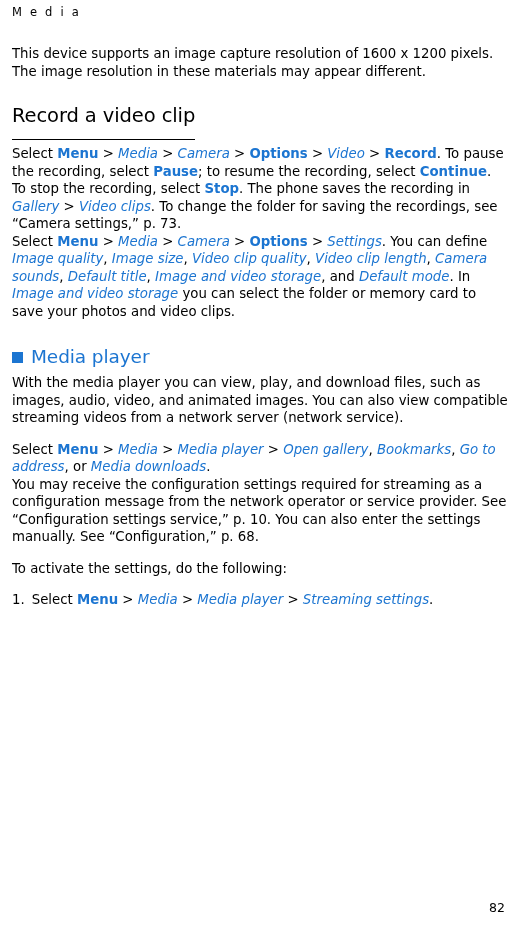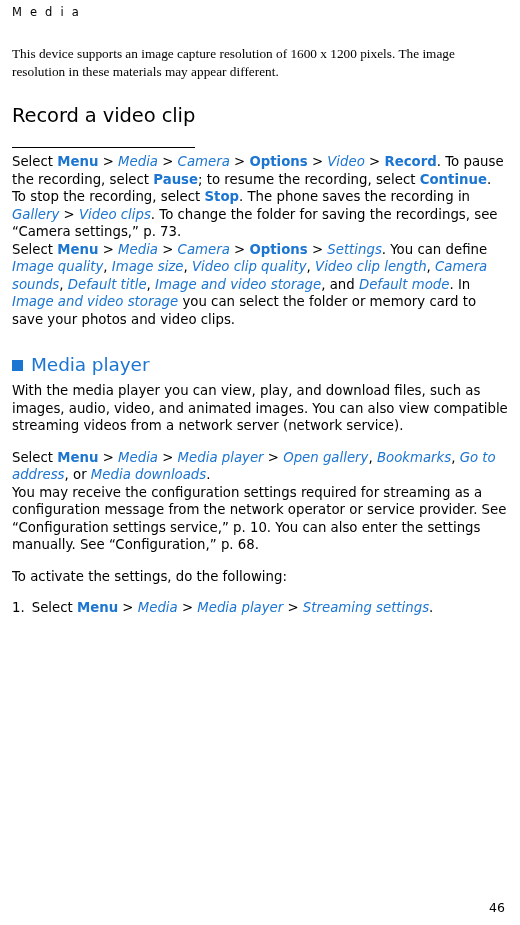--- a/index.html
+++ b/index.html
@@ -32,27 +32,26 @@
     font-family: "DejaVu Sans", sans-serif;
   }
   .body-text {
     font-size: 13.3px;
     line-height: 17.5px;
     color: #000;
     margin: 0;
   }
   .intro {
     margin-top: 26px;
-    font-family: Liberation Serif, serif;
   }
   h2.section {
     font-size: 19.5px;
     font-weight: normal;
     margin: 0;
-    padding-bottom: 20px;
+    padding-bottom: 12px;
     border-bottom: 1.4px solid #000;
     display: inline-block;
     letter-spacing: -0.1px;
     font-family: "DejaVu Sans", sans-serif;
   }
   .h2wrap {
     margin-top: 24px;
     margin-bottom: 5px;
   }
   .h2wrap.tight {
@@ -149,14 +148,14 @@
 
   <p class="body-text para">You may receive the configuration settings required for streaming as a configuration message from the network operator or service provider. See “Configuration settings service,” p. 10. You can also enter the settings manually. See “Configuration,” p. 68.</p>
   <p class="body-text spaced">To activate the settings, do the following:</p>
   <ol class="list">
     <li>
         <span class="num">1.</span>
         <span><span>Select </span><span class="b">Menu</span><span class="gt"> &gt; </span><span class="i">Media</span><span class="gt"> &gt; </span><span class="i">Media player</span><span class="gt"> &gt; </span><span class="i">Streaming settings</span><span>.</span></span>
       </li>
   </ol>
 
-  <div class="pagenum">46</div>
+  <div class="pagenum">82</div>
 </div>
 
 </body></html>

